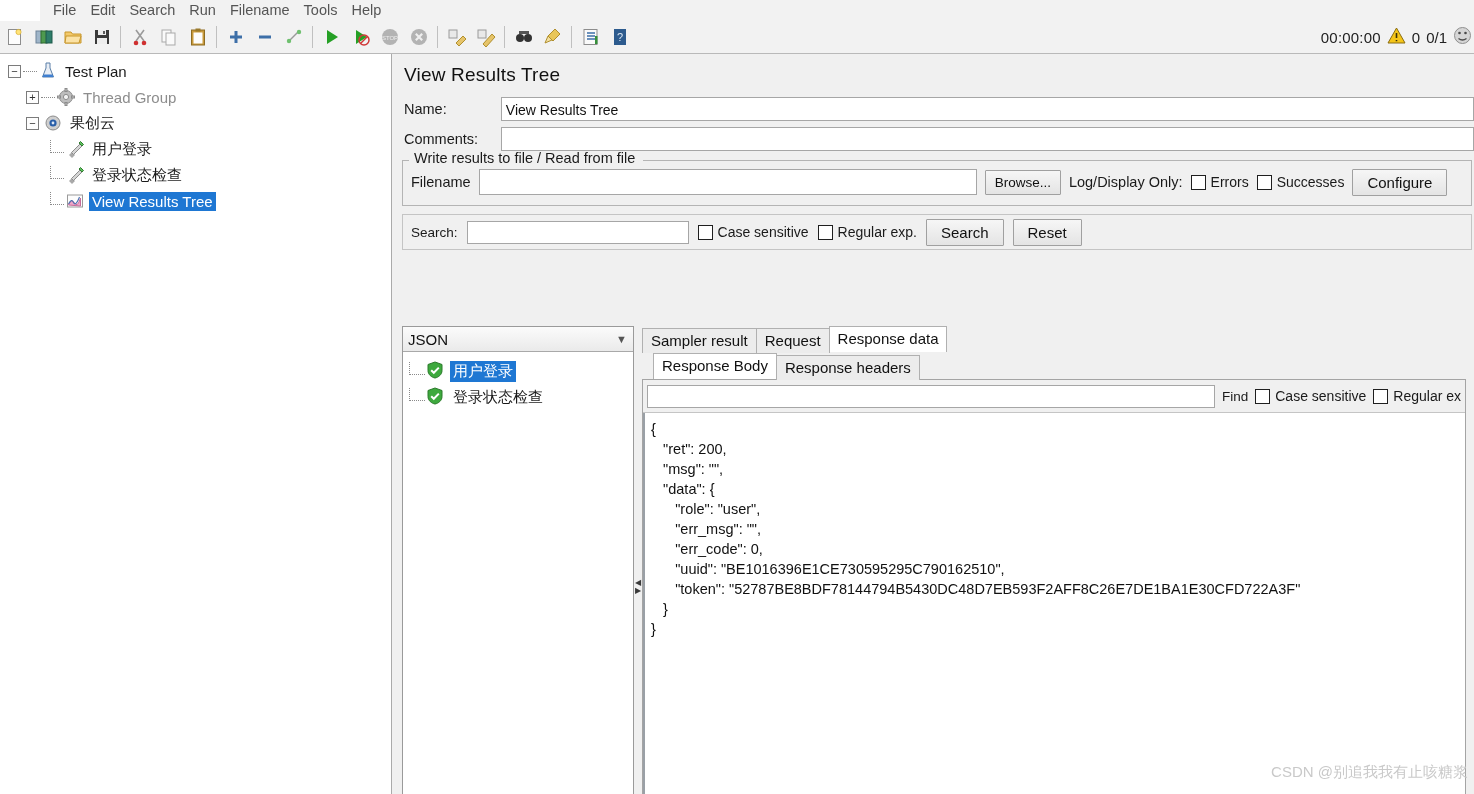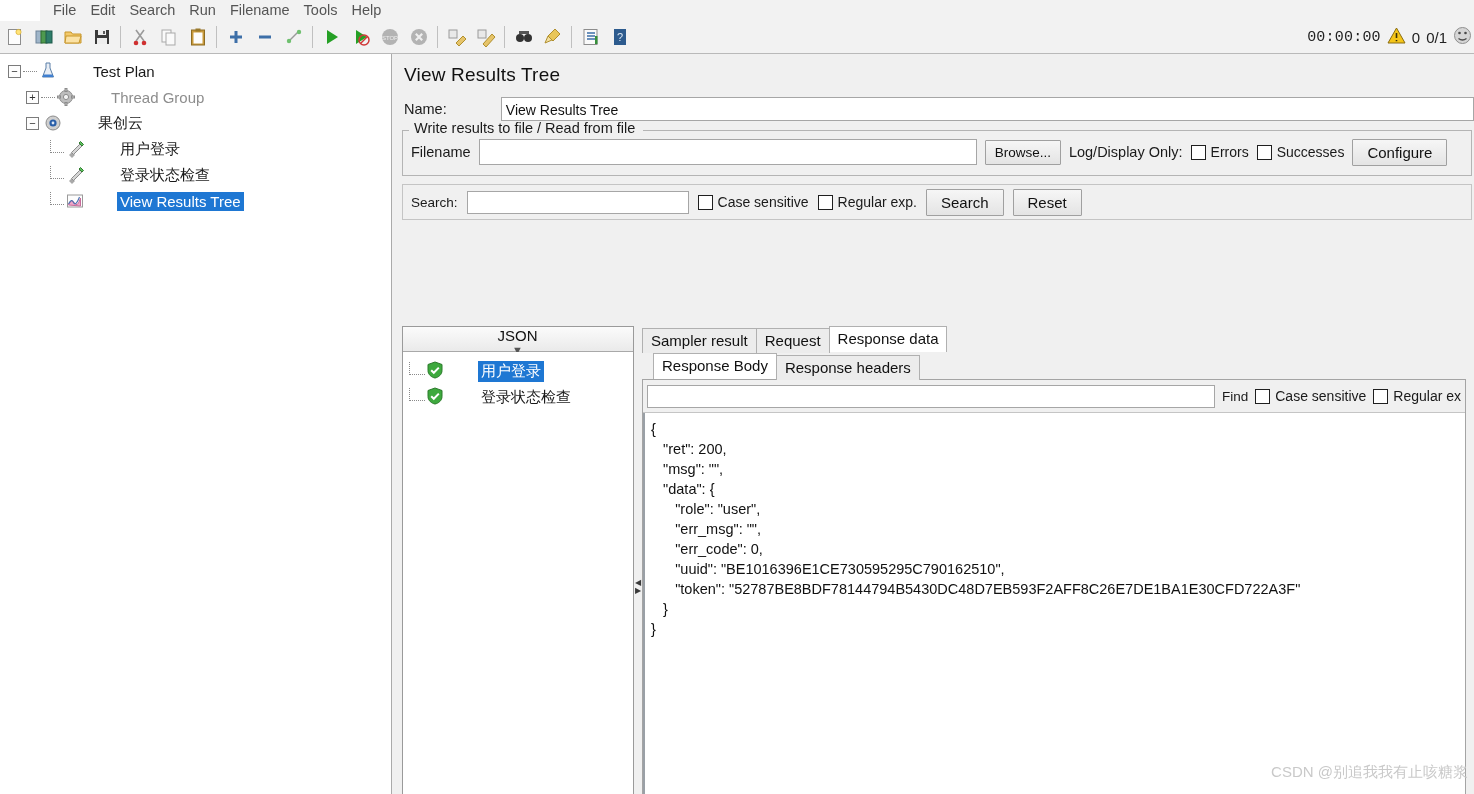--- a/index.html
+++ b/index.html
@@ -44,21 +44,21 @@
     margin-left: 1px;
     cursor: default;
   }
   .tb-sep {
     width: 1px; height: 22px; background: #c0c0c0; margin: 0 4px;
   }
   .tb-right {
     margin-left: auto; display: flex; align-items: center;
     padding-right: 2px; gap: 6px; font-size: 15px; color: #222;
   }
-  .tb-right .timer { font-family: Liberation Mono, monospace; letter-spacing: .2px;}
+  .tb-right .timer { font-family: Liberation Sans, sans-serif; letter-spacing: .2px;}
 
   
   .treepanel {
     position: absolute; top: 54px; left: 0; width: 390px; height: 740px;
     background: #ffffff;
     border-right: 0;
     overflow: hidden;
   }
   .tree-inner { padding: 4px 0 0 4px; }
   .tnode {
@@ -71,21 +71,21 @@
     font-size: 11px; line-height: 11px; color: #333; margin-right: 2px;
     flex: 0 0 auto;
   }
   .dots { width: 14px; height: 1px; border-top: 1px dotted #8a8a8a; }
   .velbow {
     width: 14px; height: 13px;
     border-left: 1px dotted #8a8a8a; border-bottom: 1px dotted #8a8a8a;
     margin-bottom: 6px; flex: 0 0 auto;
   }
   .ticon { width: 20px; height: 20px; margin: 0 4px 0 1px; flex: 0 0 auto; }
-  .tlabel { padding: 1px 3px; margin-left: 28px; }
+  .tlabel { padding: 1px 3px; }
   .tlabel.sel { background: #1e77d3; color: #fff; }
   .tlabel.dim { color: #8d8d8d; }
 
   
   .mainpanel {
     position: absolute; top: 54px; left: 391px; width: 1083px; height: 740px;
     background: #f0f0f0;
     border-left: 1px solid #aaaaaa;
     overflow: hidden;
   }
@@ -141,21 +141,21 @@
   
   .splitwrap { position: absolute; top: 272px; left: 10px; width: 1064px; height: 522px; display: flex; }
   .resultlist {
     width: 232px; height: 514px; background: #fff;
     border: 1px solid #9a9a9a; display: flex; flex-direction: column;
   }
   .combo {
     height: 25px; background: linear-gradient(#fbfbfb,#eaeaea);
     border-bottom: 1px solid #a9a9a9;
     display: flex; align-items: center; justify-content: space-between;
-    padding: 0 6px 0 5px; font-size: 15px; color: #111; flex-direction: column;
+    padding: 0 6px 0 5px; font-size: 15px; color: #111;
   }
   .chev { font-size: 11px; color: #555; }
   .rl-body { flex: 1; padding: 6px 0 0 6px; background: #fff; overflow: hidden; }
   .rnode { display: flex; align-items: center; height: 26px; font-size: 15px; }
   .vsplit { width: 8px; display: flex; flex-direction: column; align-items: center;
             justify-content: center; background: #f0f0f0; }
   .vsplit .arr { font-size: 8px; color: #3a3a3a; line-height: 8px; }
 
   .tabpane { flex: 1; display: flex; flex-direction: column; }
   .tabstrip { display: flex; align-items: flex-end; height: 26px; }
@@ -458,20 +458,24 @@
 
   <div class="mainpanel">
 
     <div class="panel-title">View Results Tree</div>
 
     <div class="frow">
       <span class="flabel">Name:</span>
       <span class="tfield" style="width:975px;">View Results Tree</span>
     </div>
 
+    <div class="frow">
+      <span class="flabel">Comments:</span>
+      <span class="tfield" style="width:975px;"></span>
+    </div>
 
     <div class="groupbox">
       <span class="group-legend">Write results to file / Read from file</span>
       <div class="gb-row">
         <span style="font-size:14.5px;">Filename</span>
         <span class="tfield" style="width:498px;height:26px;"></span>
         <button class="btn">Browse...</button>
         <span style="font-size:14.5px;">Log/Display Only:</span>
         <span class="cbwrap">
           <span class="cb"></span>

